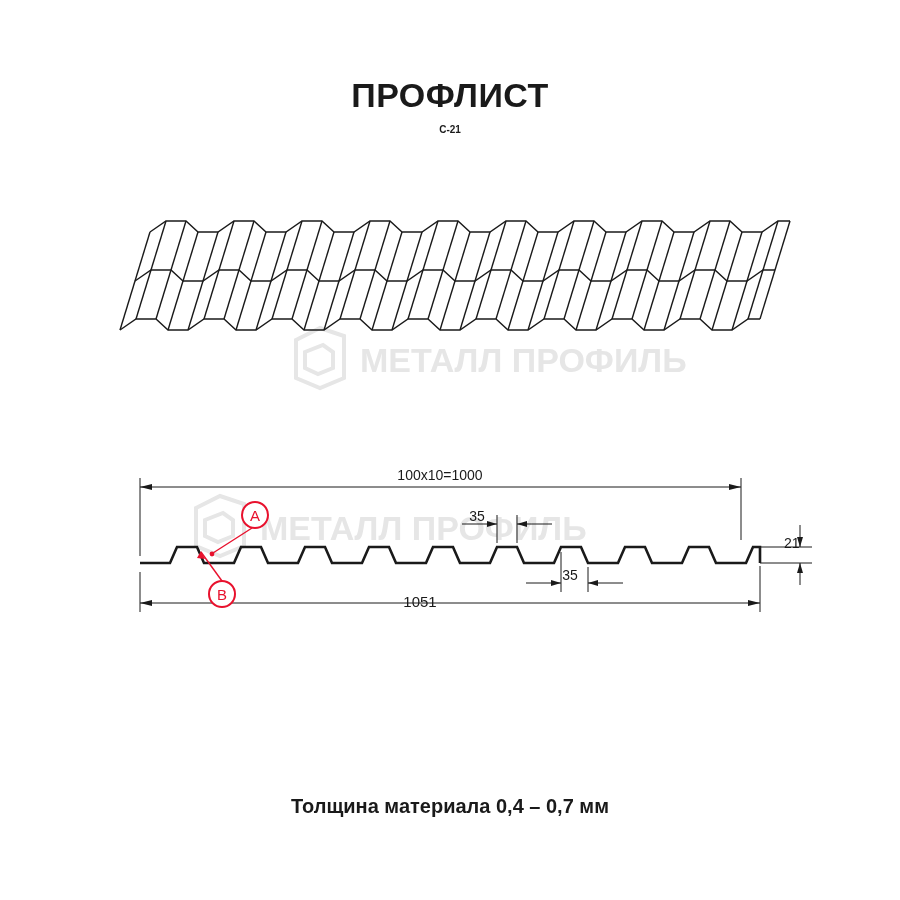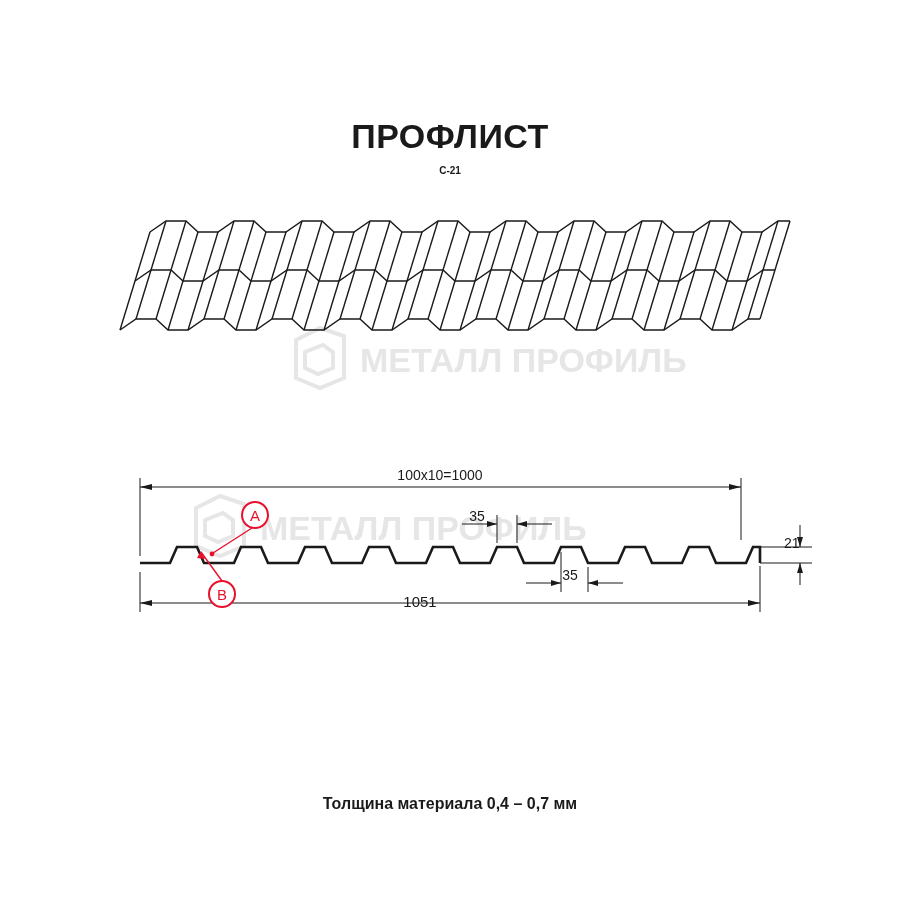--- a/index.html
+++ b/index.html
@@ -20,42 +20,41 @@
     inset: 0;
     width: 900px;
     height: 900px;
   }
   .title-block {
     position: absolute;
     top: 78px;
     left: 0;
     width: 900px;
     text-align: center;
-    margin-top: 41px;
   }
   .title {
     font-size: 34px;
     font-weight: bold;
     letter-spacing: 0.5px;
     color: #1a1a1a;
     line-height: 1.05;
   }
   .subtitle {
     margin-top: 10px;
     font-size: 10px;
     font-weight: bold;
     color: #1a1a1a;
   }
   .footer-note {
     position: absolute;
     top: 795px;
     left: 0;
     width: 900px;
     text-align: center;
-    font-size: 16px;
+    font-size: 20px;
     font-weight: bold;
     color: #1a1a1a;
   }
   svg.figure {
     position: absolute;
     left: 0;
     top: 0;
     width: 900px;
     height: 900px;
   }

